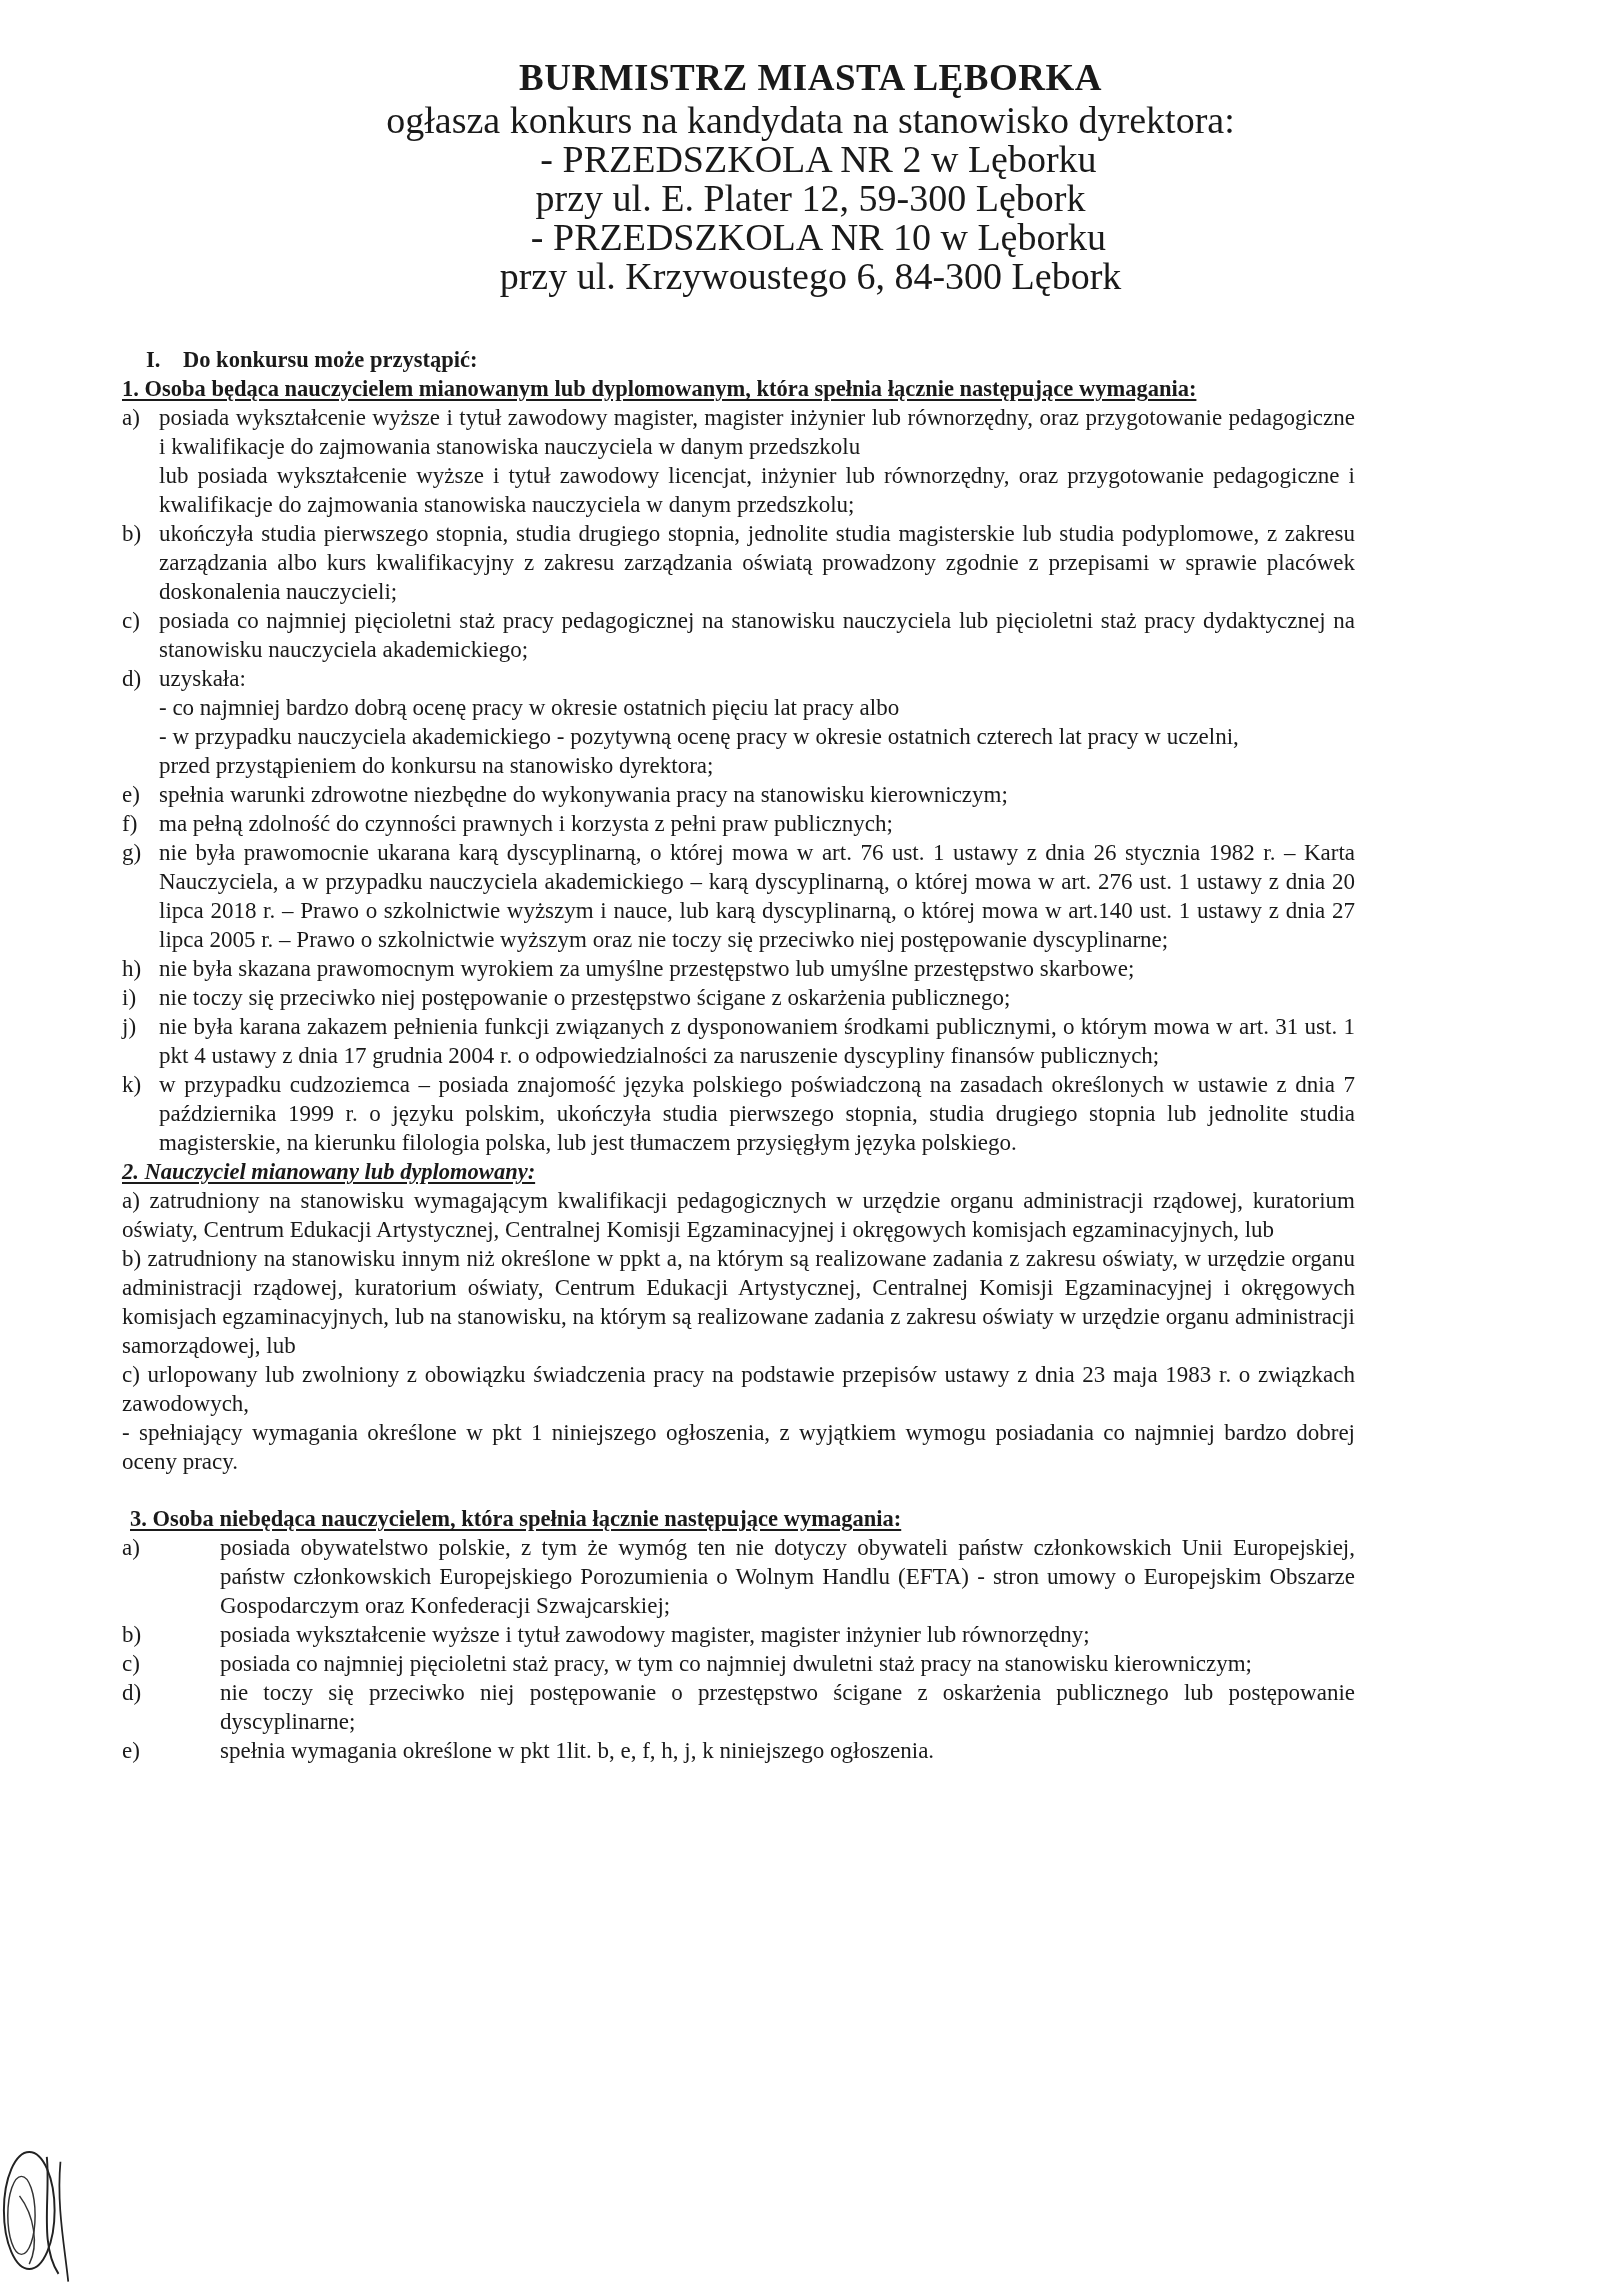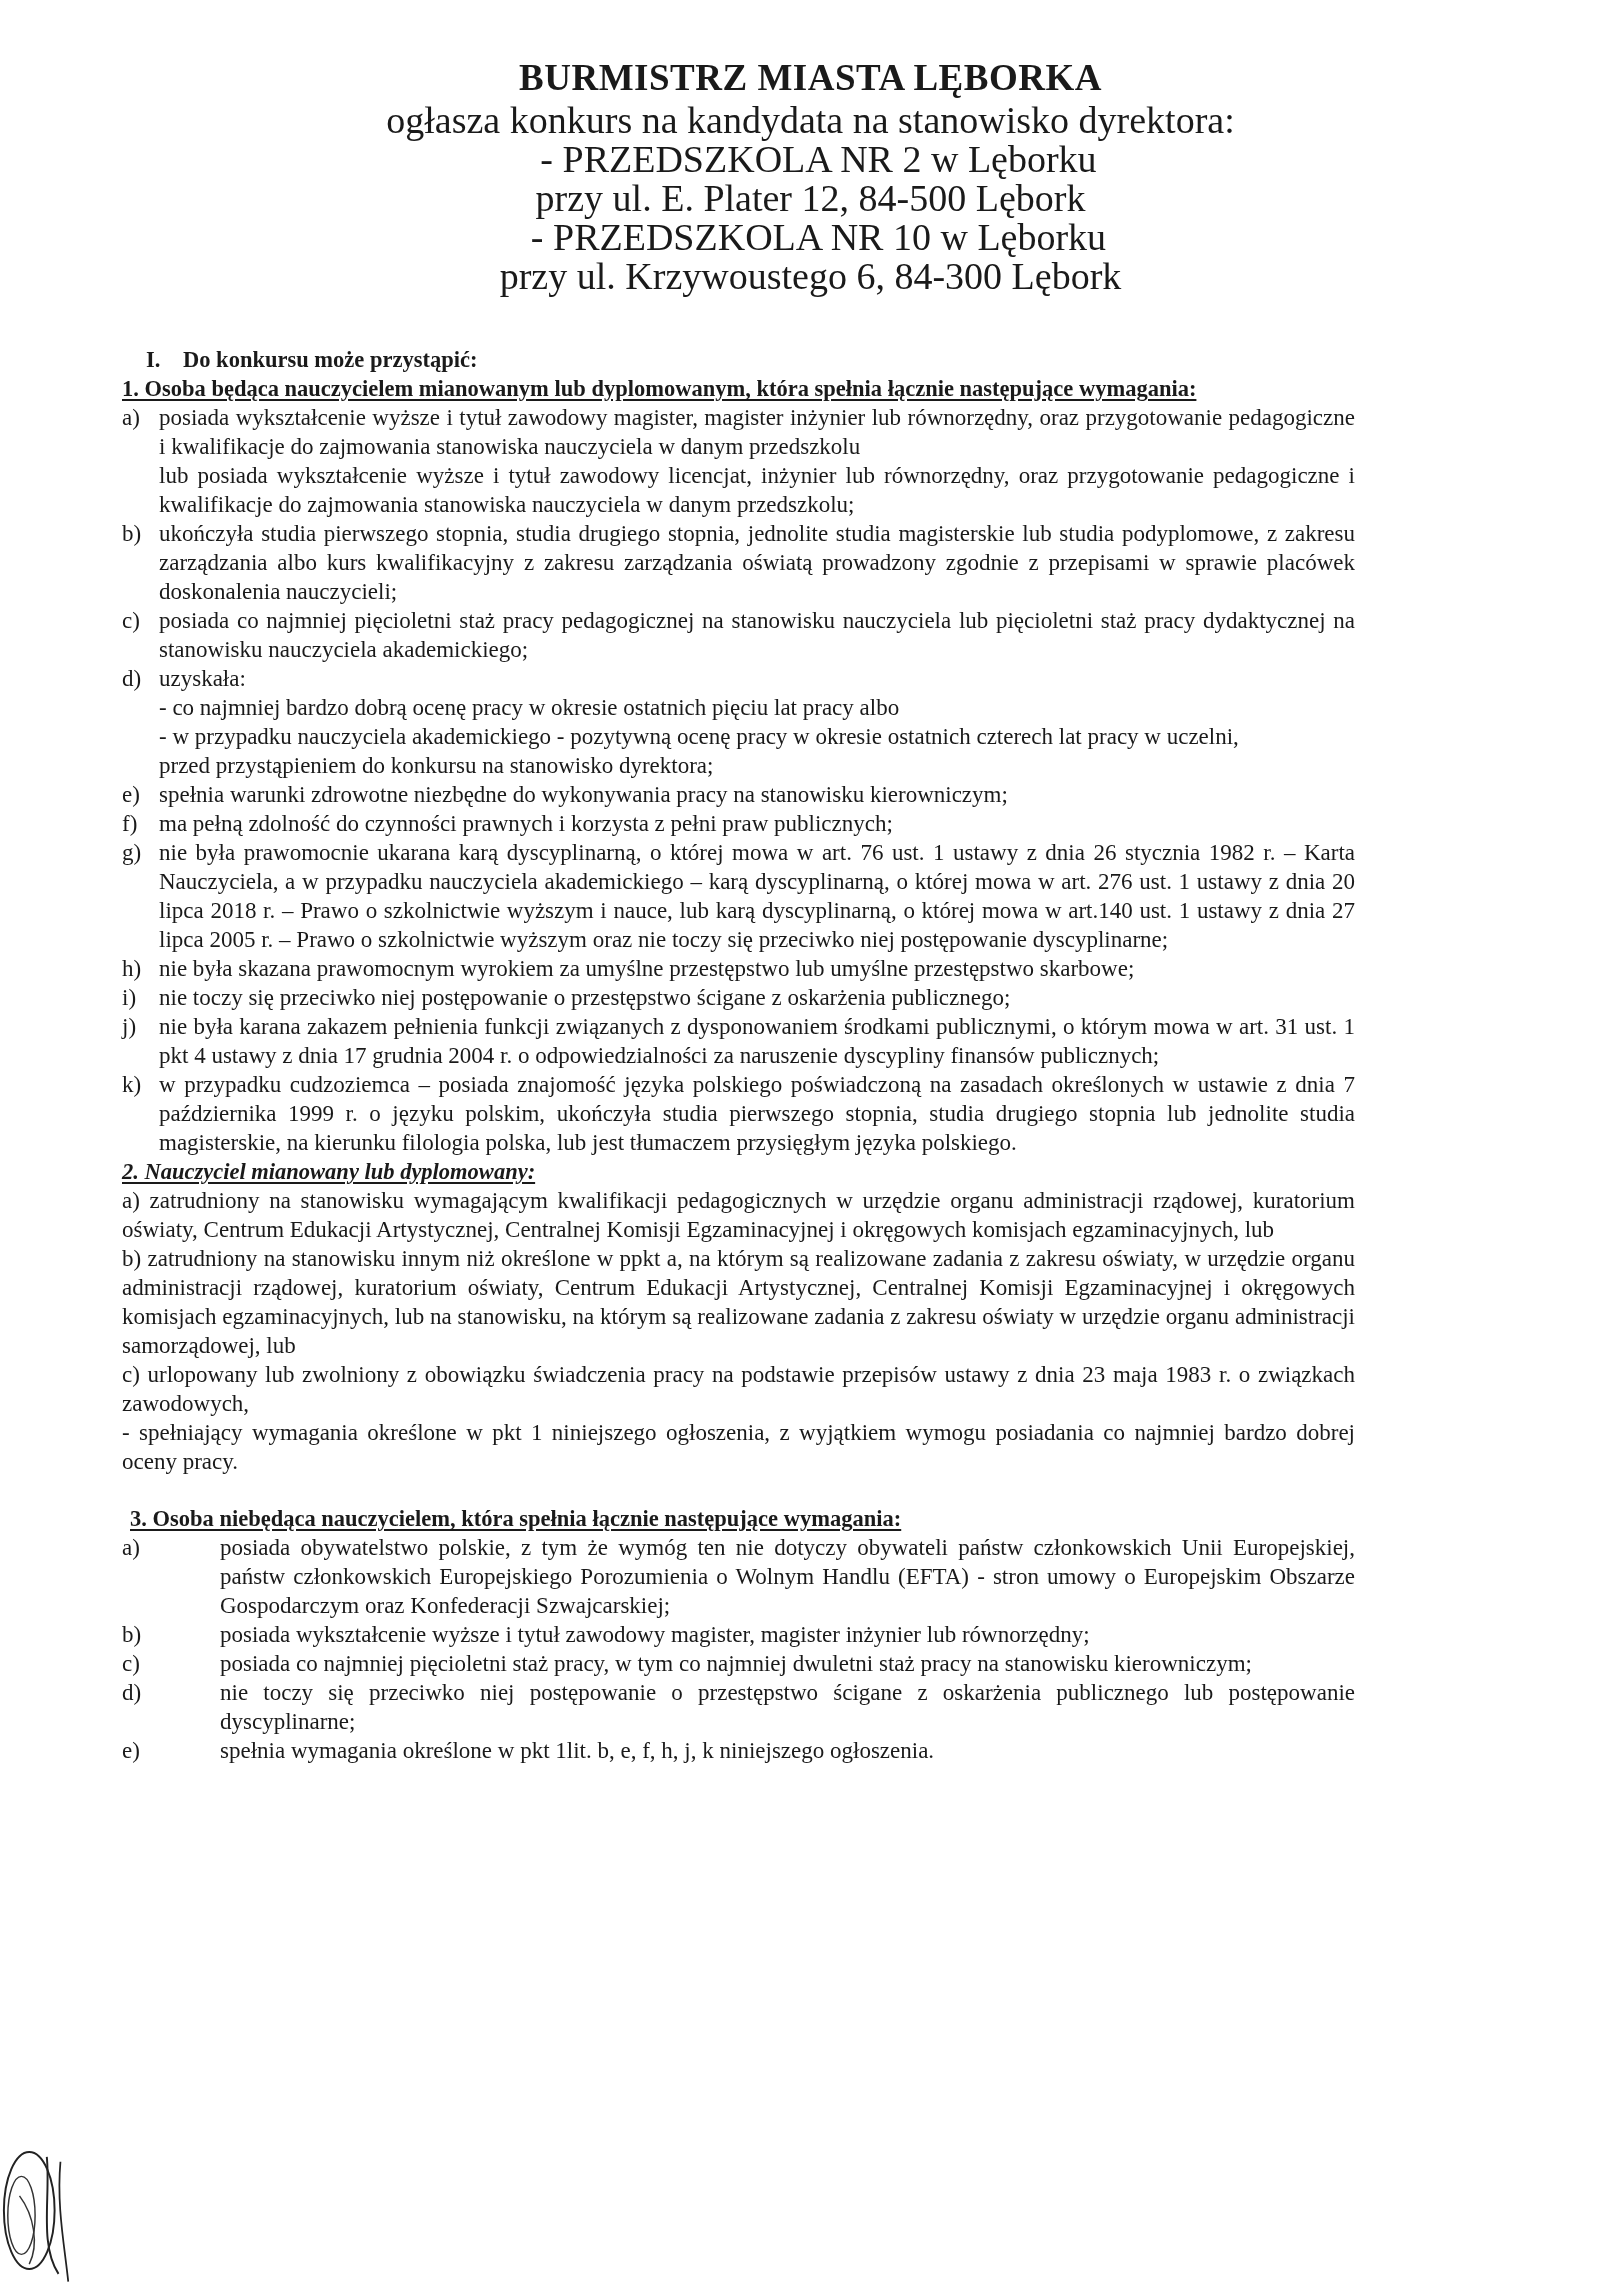--- a/index.html
+++ b/index.html
@@ -25,21 +25,21 @@
 </style>
 </head>
 <body>
 
 <div class="page">
 
   <div class="header">
     <div class="t1">BURMISTRZ MIASTA LĘBORKA</div>
     <div class="ln">ogłasza konkurs na kandydata na stanowisko dyrektora:</div>
     <div class="ln b">- PRZEDSZKOLA NR 2 w Lęborku</div>
-    <div class="ln">przy ul. E. Plater 12, 84-500 Lębork</div>
+    <div class="ln">przy ul. E. Plater 12, 59-300 Lębork</div>
     <div class="ln b">- PRZEDSZKOLA NR 10 w Lęborku</div>
     <div class="ln">przy ul. Krzywoustego 6, 84-300 Lębork</div>
   </div>
 
   <div class="body">
     <div class="sec">
       <span class="num">I.</span><span>Do konkursu może przystąpić:</span>
     </div>
 
     <div class="uhead">1. Osoba będąca nauczycielem mianowanym lub dyplomowanym, która spełnia łącznie następujące wymagania:</div>

